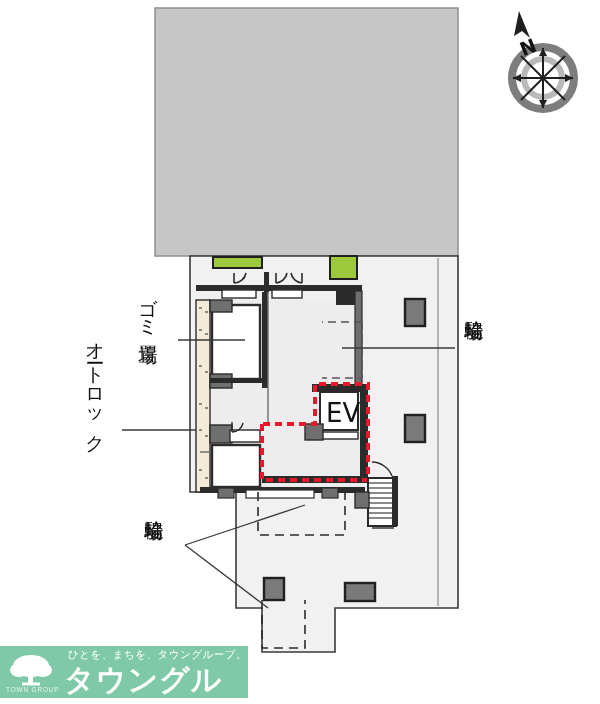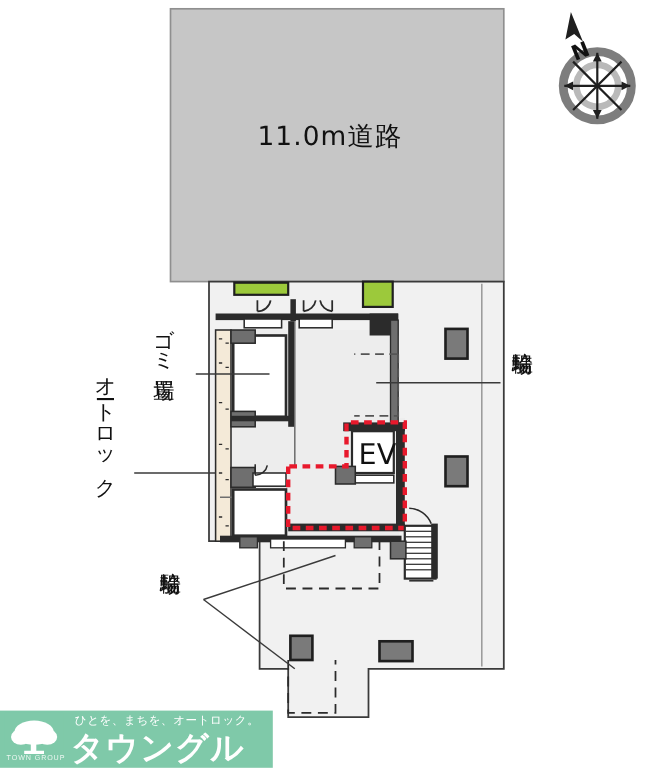--- a/index.html
+++ b/index.html
@@ -173,21 +173,20 @@
         <polygon points="-30,0 -22,-4 -22,4"></polygon>
         <polygon points="0,30 -4,22 4,22"></polygon>
         <polygon points="0,-30 -4,-22 4,-22"></polygon>
       </g>
     </g>
     <g>
       <polygon points="519,11 514,36 522,31 530,38" fill="#1f1f1f"></polygon>
     </g>
   </svg>
 
-  <div class="htext" style="left:234px;top:108px;font-size:24px;letter-spacing:1px;">11.0m道路</div>
 
   <div class="htext" style="left:520px;top:36px;font-size:19px;font-weight:bold;
               transform:rotate(-22deg);font-family:'DejaVu Sans',sans-serif;">N</div>
 
   <div class="vtext" style="left:138px;top:285px;">ゴミ置場</div>
 
   <div class="vtext" style="left:85px;top:330px;">オートロック</div>
 
   <div class="vtext" style="left:464px;top:305px;">駐輪場</div>
 
@@ -198,17 +197,17 @@
     <div class="logo-sq">
       <svg width="54" height="48" viewBox="0 0 54 48">
         <ellipse cx="27" cy="18" rx="18" ry="11" fill="#ffffff"></ellipse>
         <ellipse cx="15" cy="22" rx="9" ry="7" fill="#ffffff"></ellipse>
         <ellipse cx="39" cy="22" rx="9" ry="7" fill="#ffffff"></ellipse>
         <rect x="24" y="24" width="5" height="12" fill="#ffffff"></rect>
         <path d="M18 36 h18" stroke="#ffffff" stroke-width="3"></path>
       </svg>
     </div>
     <div class="tg-cap">TOWN GROUP</div>
-    <div class="logo-tag">ひとを、まちを、オートロック。</div>
+    <div class="logo-tag">ひとを、まちを、タウングループ。</div>
     <div class="logo-main">タウングループ</div>
   </div>
 
 </div>
 
 </body></html>

